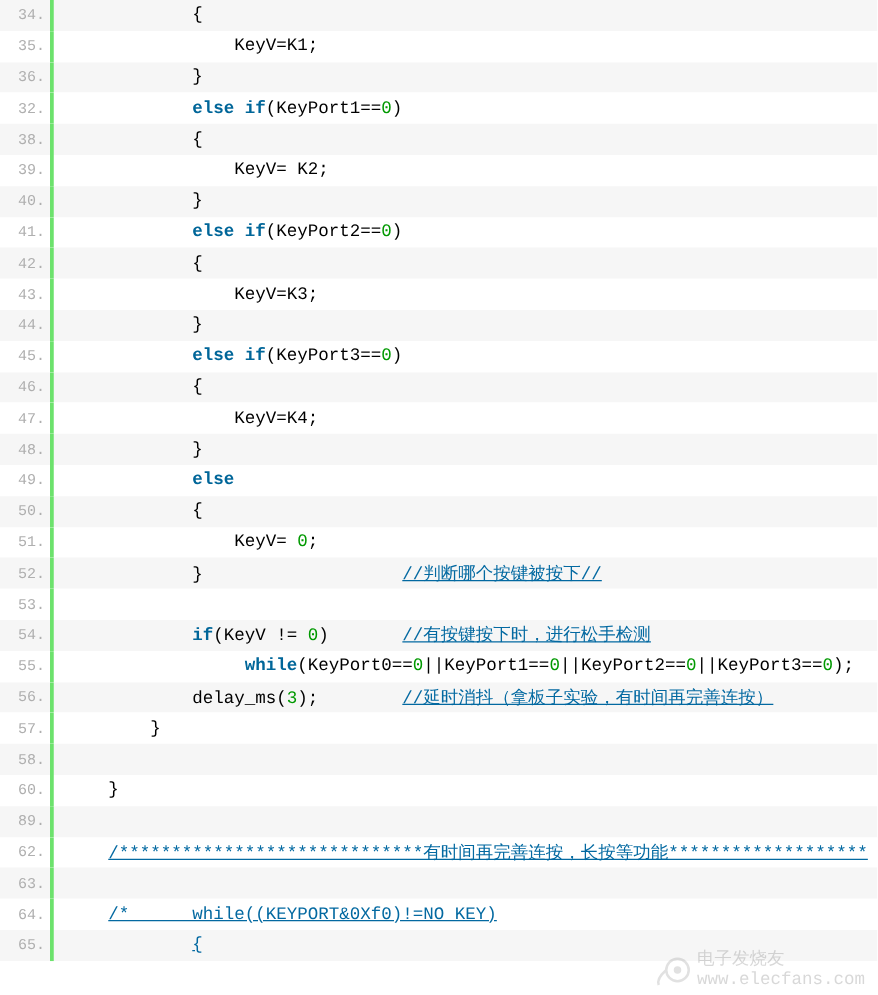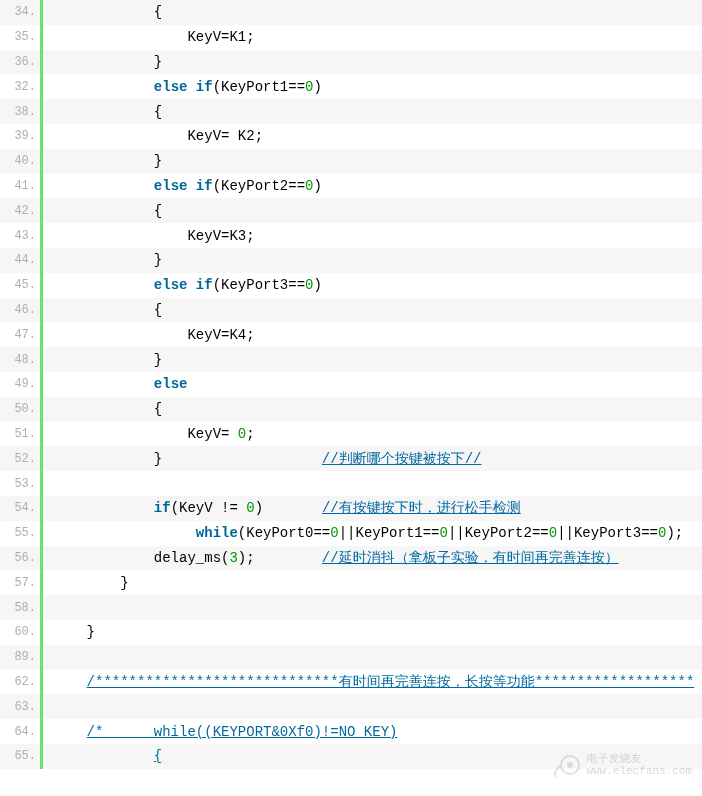--- a/index.html
+++ b/index.html
@@ -45,26 +45,25 @@
     white-space: pre;
     color: #000;
   }
   .keyword { color: #006699; font-weight: bold; text-align: right; }
   .number { color: #009900; }
   .plain { color: #000; }
   .comment { color: #0369a1; text-decoration: underline; }
   .watermark {
     position: fixed;
     right: 10px;
-    bottom: 16px;
+    bottom: 4px;
     opacity: 0.25;
-    font-size: 11px;
+    font-size: 14px;
     color: #666;
     display: flex;
-    align-items: center;
     pointer-events: none;
   }
   .watermark svg { margin-right: 6px; }
   .wm-text { line-height: 1.1; }
 </style>
 </head>
 <body>
 
 <div class="code-container">
     <div class="line">

